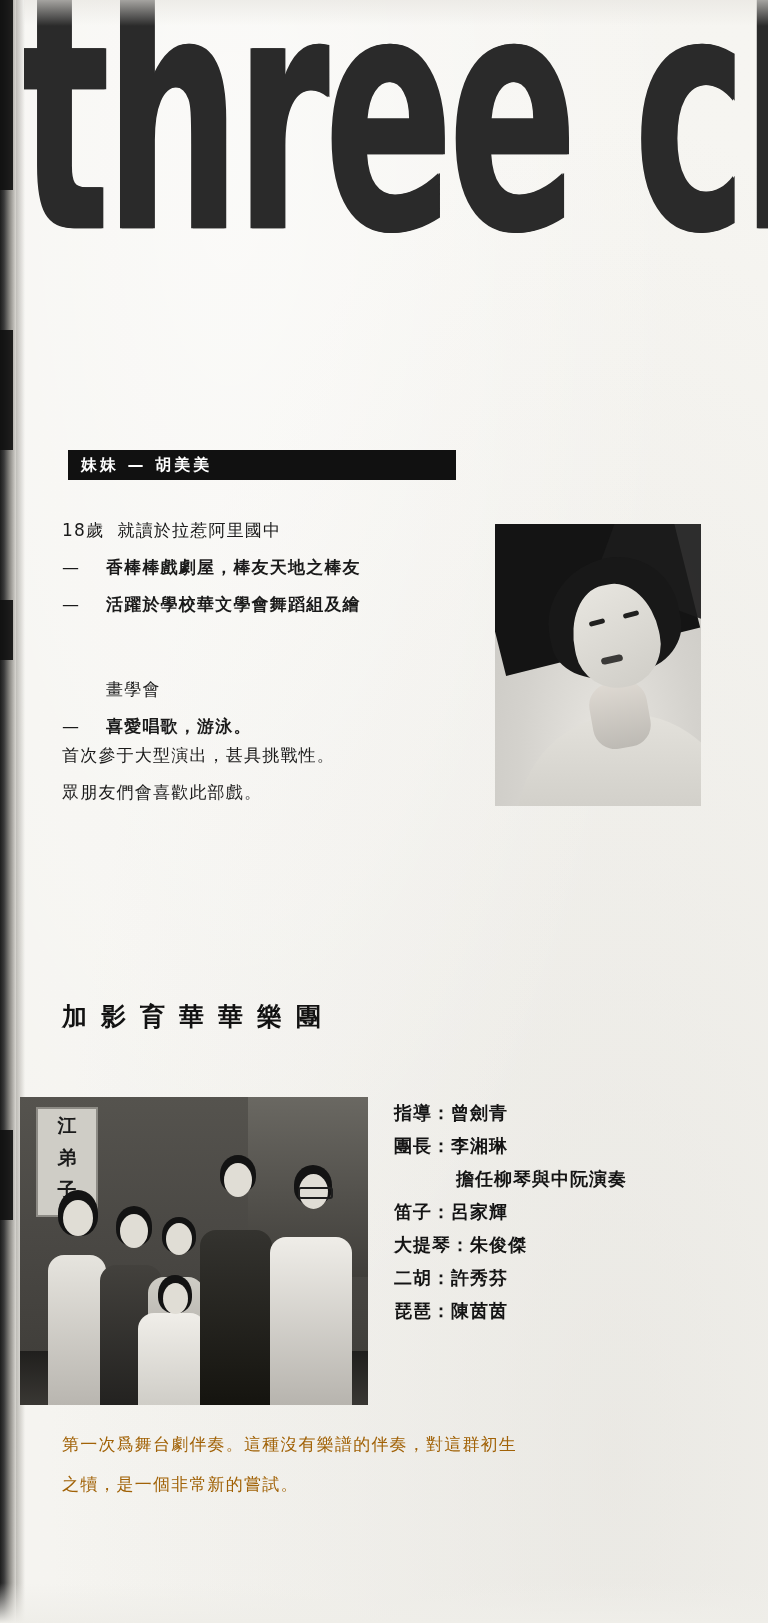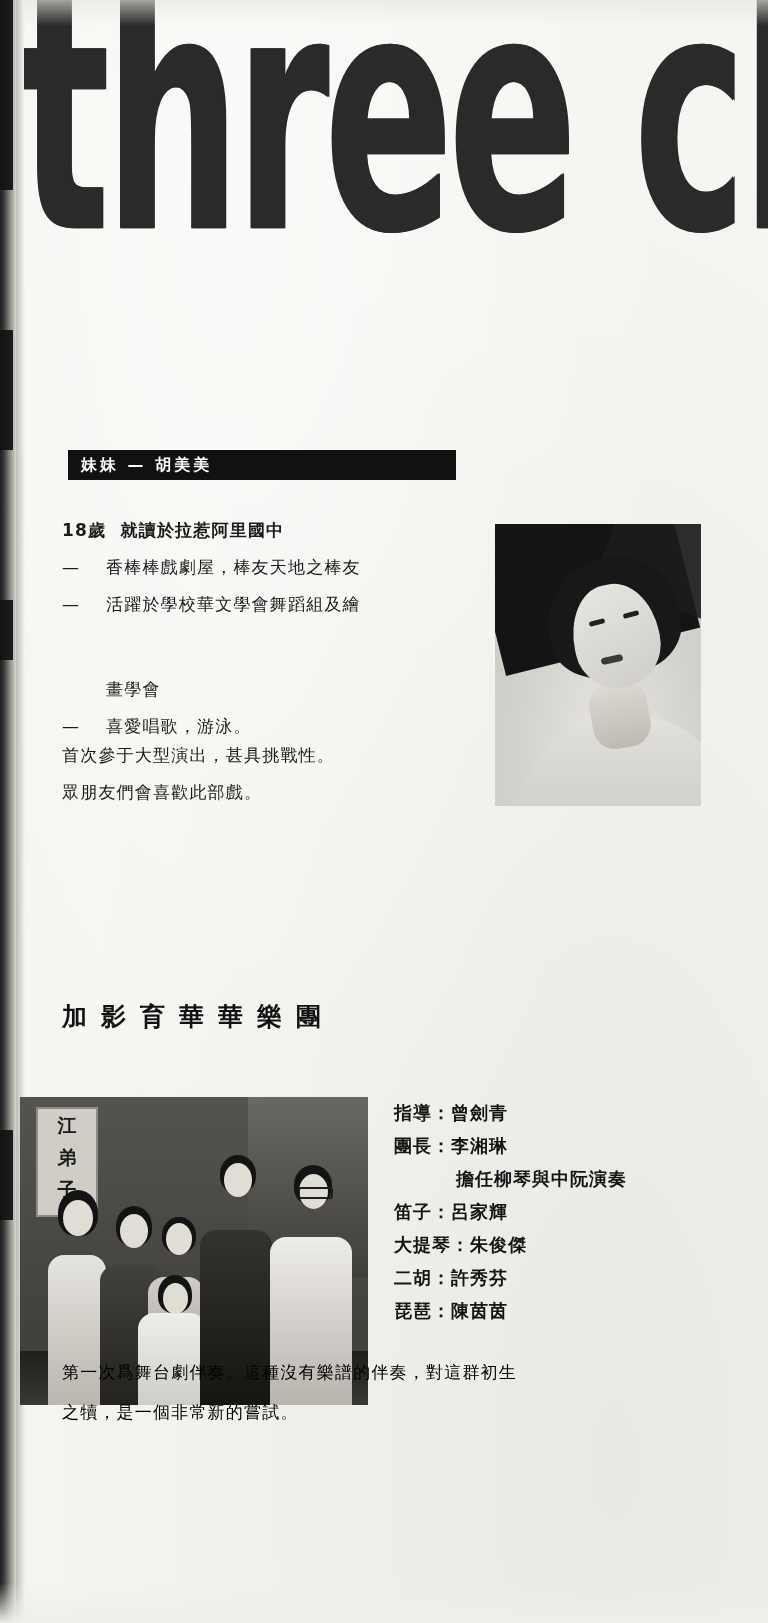--- a/index.html
+++ b/index.html
@@ -120,20 +120,21 @@
   }
   .bio .dashline {
     display: flex;
   }
   .bio .dash {
     width: 44px;
     flex: none;
   }
   .bio .dtext {
     flex: 1;
+    font-weight: bold;
   }
   .bio-para {
     position: absolute;
     left: 62px;
     top: 737px;
     width: 412px;
     font-size: 17px;
     line-height: 37px;
     color: #1a1a1a;
     letter-spacing: 1.2px;
@@ -305,26 +306,26 @@
   }
   .credits .indent {
     padding-left: 62px;
     font-weight: 700;
   }
 
   
   .closing {
     position: absolute;
     left: 62px;
-    top: 1352px;
+    top: 1424px;
     width: 630px;
     font-size: 17px;
     line-height: 40px;
     letter-spacing: 1.2px;
-    color: #000000;
+    color: #a16207;
   }
 
   .bottom-fade {
     position: absolute;
     left: 0; right: 0; bottom: 0;
     height: 40px;
     background: linear-gradient(180deg, rgba(246,245,241,0), #efeee9);
   }
 </style>
 </head>
@@ -346,21 +347,21 @@
   <div class="masthead">
     <div class="masthead-text">three children</div>
     <div class="masthead-fade"></div>
   </div>
 
   <div class="namebar">
     <span>妹妹 — 胡美美</span>
   </div>
 
   <div class="bio" id="bio-list">
-      <div class="line" style="padding-left: 0px; font-weight: bold;">18歲  就讀於拉惹阿里國中</div>
+      <div class="line" style="padding-left: 0px;">18歲  就讀於拉惹阿里國中</div>
       <div class="dashline">
         <div class="dash">—</div>
         <div class="dtext">香棒棒戲劇屋，棒友天地之棒友</div>
       </div>
       <div class="dashline">
         <div class="dash">—</div>
         <div class="dtext">活躍於學校華文學會舞蹈組及繪</div>
       </div>
       <div class="line" style="padding-left: 44px; margin-top: 48px;">畫學會</div>
       <div class="dashline">

